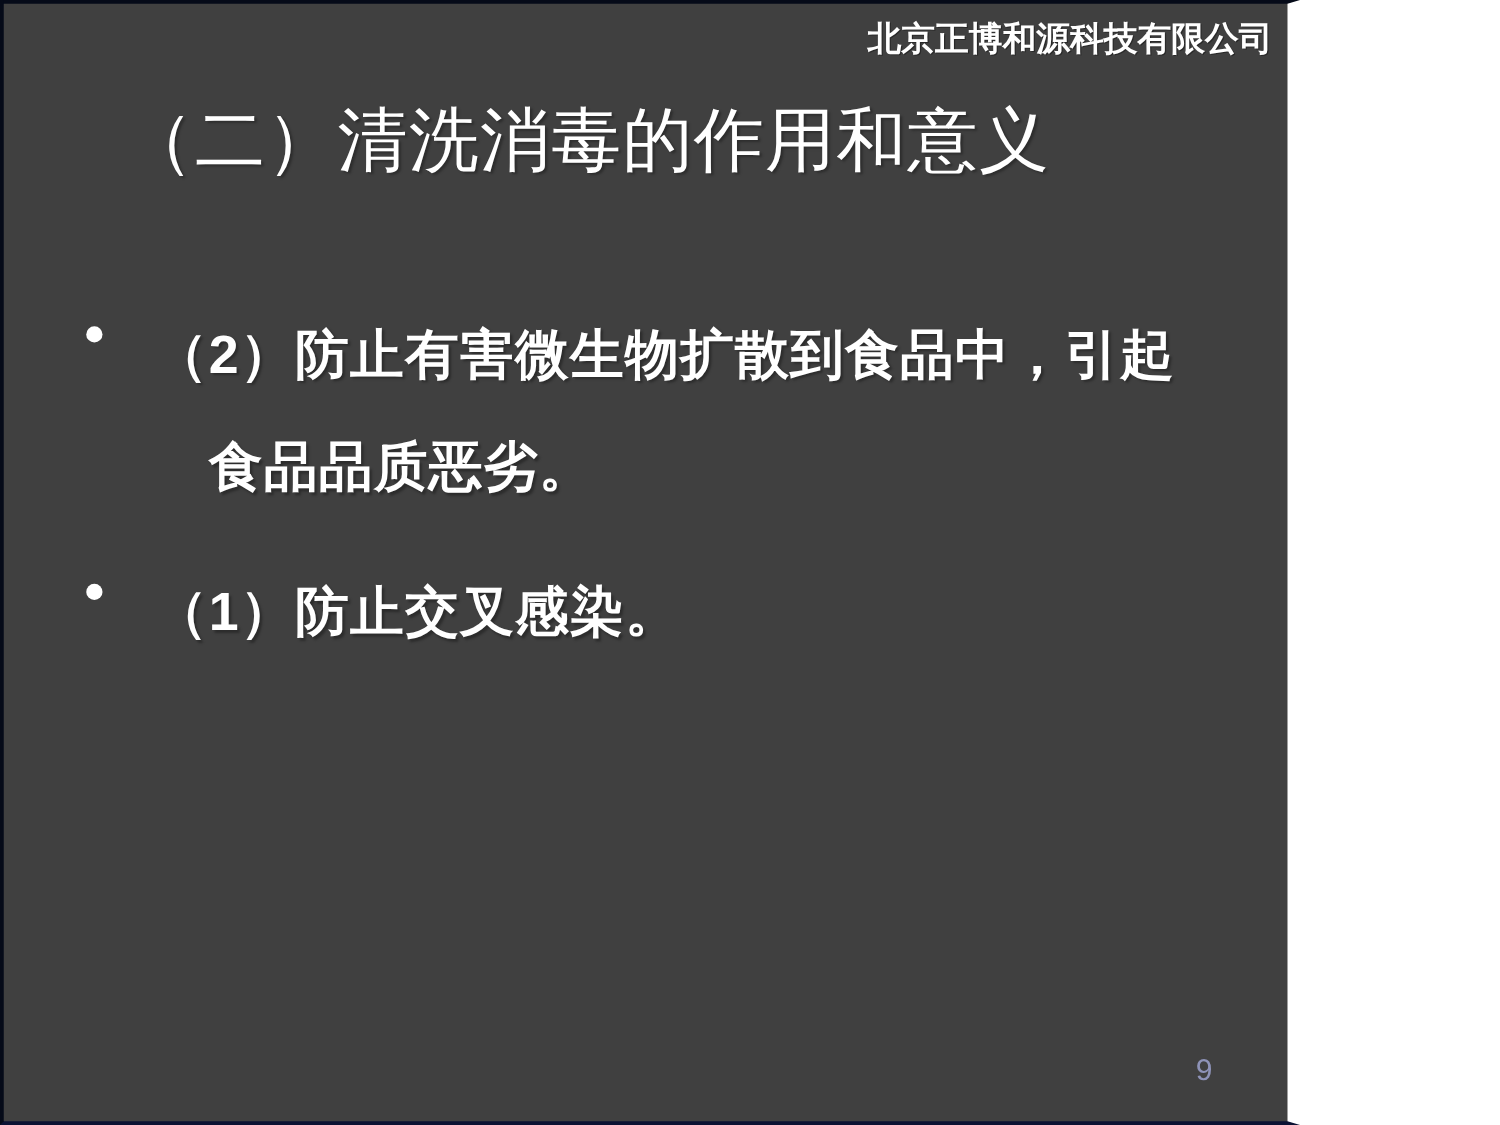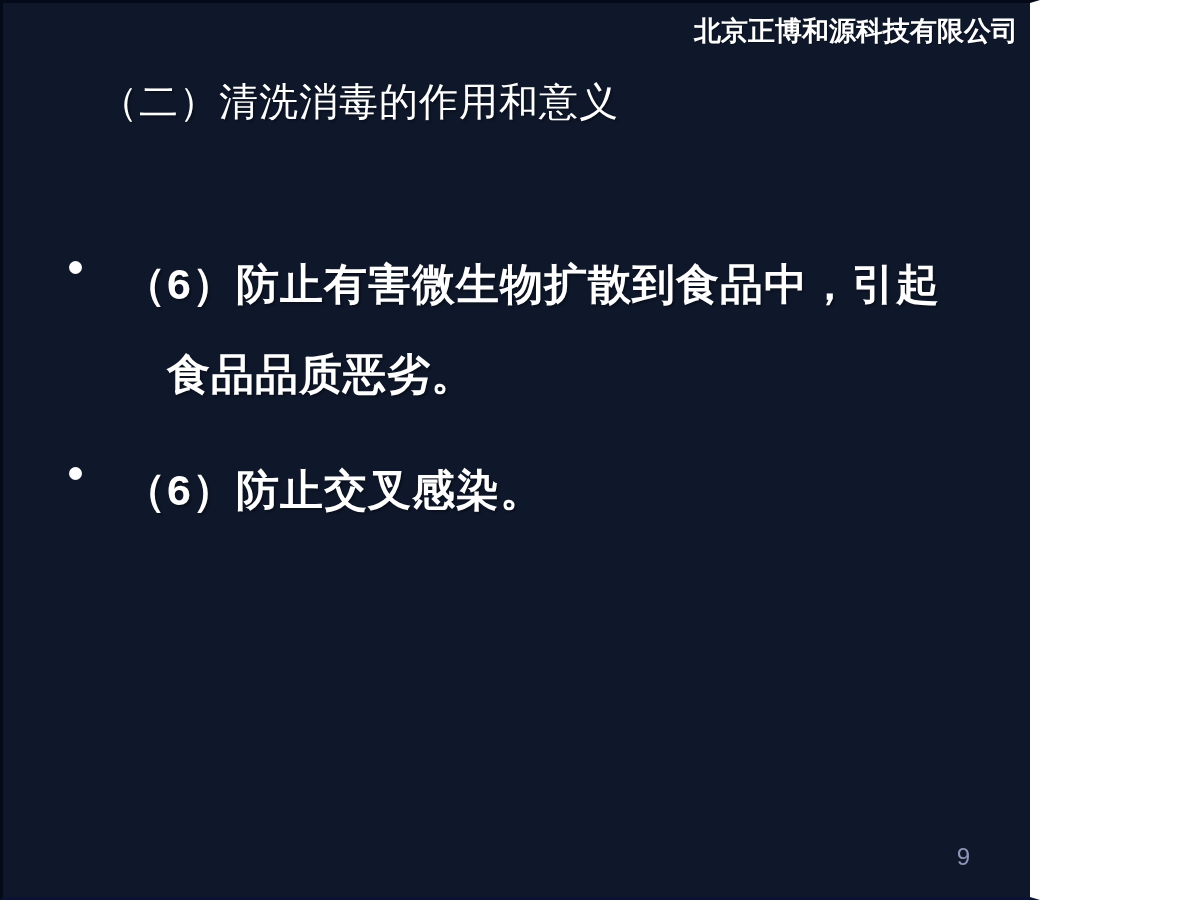--- a/index.html
+++ b/index.html
@@ -14,21 +14,21 @@
     overflow: hidden;
     font-family: "Liberation Sans", "DejaVu Sans", sans-serif;
   }
 
   
   .slide {
     position: relative;
     box-sizing: border-box;
     width: 1040px;
     height: 900px;
-    background: #0f172a;           
+    background: #404040;           
     border-top: 3px solid #050a18;
     border-left: 3px solid #050a18;
     border-right: 10px solid #ffffff;
     border-bottom: 3px solid #0b1233;
     overflow: hidden;
   }
 
   
   .header {
     position: absolute;
@@ -49,21 +49,21 @@
 
   
   .title-block {
     position: absolute;
     left: 96px;
     top: 76px;
     right: 60px;
   }
   .title-text {
     color: #ffffff;
-    font-size: 39px;
+    font-size: 56px;
     font-weight: normal;
     letter-spacing: 1px;
     line-height: 1.18;
     white-space: nowrap;
     text-shadow: 2px 2px 2px rgba(0,0,0,0.30);
   }
 
   
   .body-block {
     position: absolute;
@@ -128,29 +128,29 @@
 
   <div class="title-block">
     <div class="title-text">（二）清洗消毒的作用和意义</div>
   </div>
 
   <div class="body-block">
 
     <div class="bullet-item">
       <span class="bullet-marker"></span>
       <span class="bullet-lines">
-        <span class="bullet-line">（6）防止有害微生物扩散到食品中，引起</span>
+        <span class="bullet-line">（2）防止有害微生物扩散到食品中，引起</span>
         <span class="bullet-line indent">食品品质恶劣。</span>
       </span>
     </div>
 
     <div class="bullet-item">
       <span class="bullet-marker"></span>
       <span class="bullet-lines">
-        <span class="bullet-line">（6）防止交叉感染。</span>
+        <span class="bullet-line">（1）防止交叉感染。</span>
       </span>
     </div>
 
   </div>
 
   <div class="page-number">9</div>
 
 </div>
 
 </body></html>

